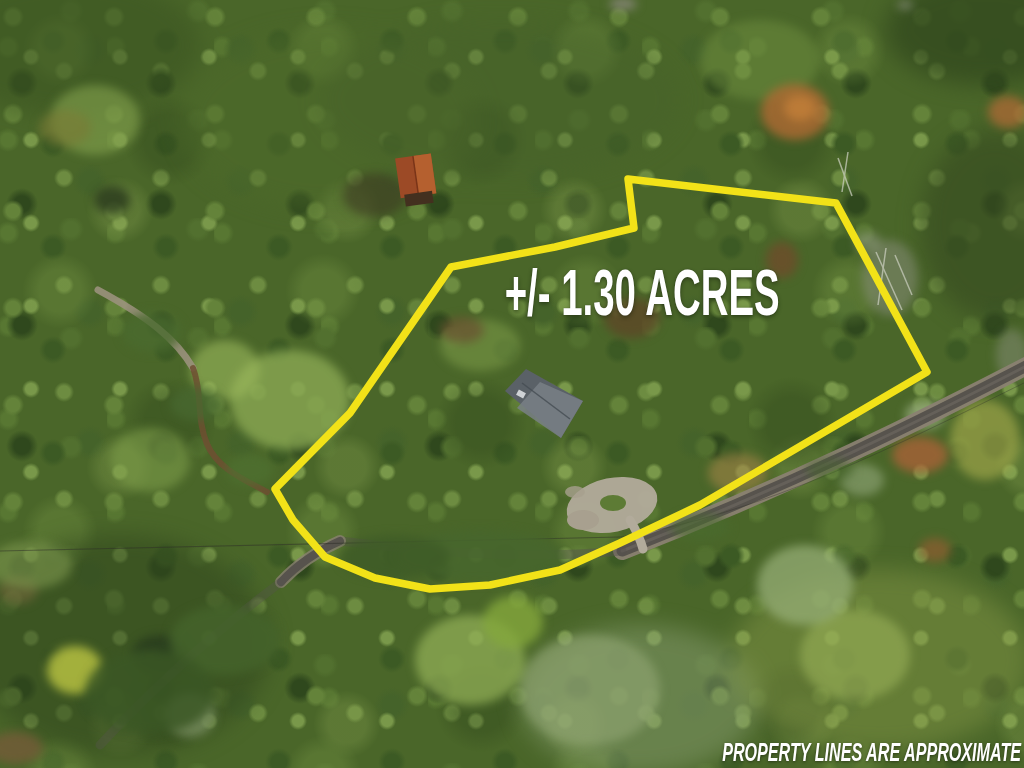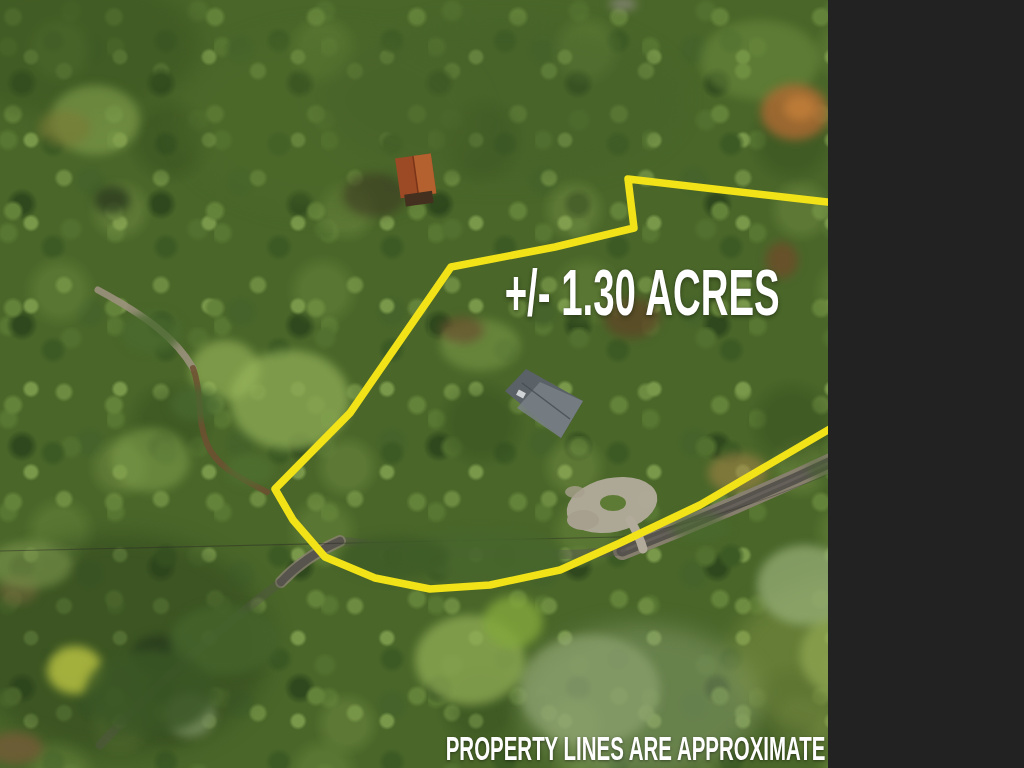--- a/index.html
+++ b/index.html
@@ -1,17 +1,17 @@
 <!DOCTYPE html>
 <html><head>
 <meta charset="utf-8">
 <style>
   html,body{margin:0;padding:0;background:#222;}
   #stage{
-    position:relative;width:828px;height:768px;overflow:hidden;
+    position:relative;width:1024px;height:768px;overflow:hidden;
     font-family:"Liberation Sans",sans-serif;background:#4a6629;
   }
   
   .forest{
     position:absolute;inset:0;background-color:#4a6629;
     background-image:
       radial-gradient(circle 11px at 13px 17px, #64833a 0 60%, rgba(0,0,0,0) 100%),
       radial-gradient(circle 14px at 53px 41px, #3c5a24 0 55%, rgba(0,0,0,0) 100%),
       radial-gradient(circle 9px  at 31px 57px, #79984a 0 60%, rgba(0,0,0,0) 100%),
       radial-gradient(circle 13px at 71px 11px, #52702f 0 55%, rgba(0,0,0,0) 100%),
@@ -35,21 +35,21 @@
   .road{filter:blur(0.7px);}
   .annot{position:absolute;inset:0;}
   .acreage{
     position:absolute;left:130px;top:261px;width:1024px;text-align:center;
     font-weight:700;font-size:64px;line-height:1;white-space:nowrap;
   }
   .acreage span{display:inline-block;transform:scaleX(.60);transform-origin:center;
     text-shadow:0 2px 6px rgba(15,25,8,.45),0 0 2px rgba(0,0,0,.25);}
   .disclaimer{
     position:absolute;right:3px;bottom:3px;
-    font-weight:700;font-size:33px;line-height:1;white-space:nowrap;
+    font-weight:700;font-size:26px;line-height:1;white-space:nowrap;font-style:italic;
   }
   .disclaimer span{display:inline-block;transform:scaleX(.62);transform-origin:right center;
     text-shadow:0 1px 4px rgba(0,0,0,.45);}
 </style>
 </head>
 <body>
 
 <div id="stage">
 
   <div class="forest"></div>

